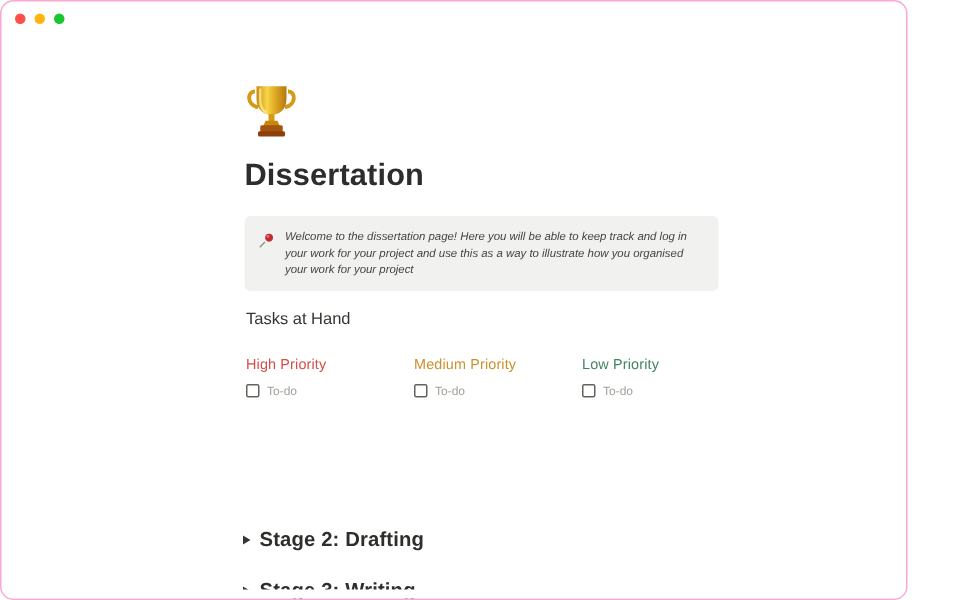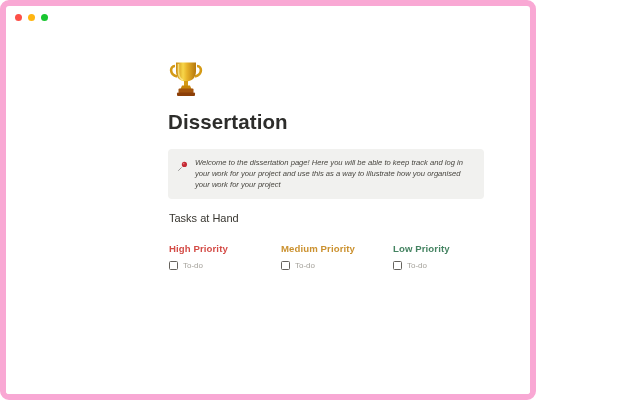--- a/index.html
+++ b/index.html
@@ -3,24 +3,24 @@
 <meta charset="utf-8">
 <style>
   * { margin: 0; padding: 0; box-sizing: border-box; }
   html, body { width: 640px; height: 400px; }
   body {
     font-family: "Liberation Sans", "DejaVu Sans", sans-serif;
     background: #ffffff;
   }
   .window {
     position: relative;
-    width: 536px;
+    width: 605px;
     height: 400px;
     background: #ffffff;
-    border: 6px solid #f9a8d4;
+    border: 1px solid #f9a8d4;
     border-radius: 9px;
     overflow: hidden;
   }
   
   .traffic-lights { position: absolute; top: 8px; left: 9px; display: flex; gap: 6px; }
   .tl { width: 7px; height: 7px; border-radius: 50%; cursor: default; }
   .tl-red { background: #fd5048; }
   .tl-yellow { background: #ffb511; }
   .tl-green { background: #19c630; }
 
@@ -43,21 +43,21 @@
   }
   .tasks-heading {
     position: absolute; left: 163px; top: 206px;
     font-size: 11px; font-weight: normal; color: #37352f; text-align: center;
   }
   .columns {
     position: absolute; left: 163px; top: 237px; width: 315px;
     display: flex; gap: 21px;
   }
   .column { flex: 1 1 0; }
-  .col-header { font-size: 9.6px; font-weight: bold; letter-spacing: 0.1px; }
+  .col-header { font-size: 9.6px; font-weight: normal; letter-spacing: 0.1px; }
   .col-red .col-header { color: #d44c47; }
   .col-yellow .col-header { color: #cb912f; }
   .col-green .col-header { color: #448361; }
   .todo-row { display: flex; align-items: center; gap: 5px; margin-top: 7px; }
   .todo-checkbox {
     width: 9px; height: 9px; border: 1.3px solid #65625d; border-radius: 1.5px;
     background: #ffffff; flex: 0 0 auto; cursor: pointer;
   }
   .todo-label { font-size: 8px; color: #a5a29b; }
 
@@ -149,20 +149,24 @@
     <div class="column col-green">
       <div class="col-header">Low Priority</div>
       <div class="todo-row">
         <div class="todo-checkbox"></div>
         <div class="todo-label">To-do</div>
       </div>
     </div>
   </div>
 
 
+  <div class="stage-row stage-2">
+    <div class="toggle-triangle"></div>
+    <div class="stage-label">Stage 2: Drafting</div>
+  </div>
 
   <div class="stage-row stage-3">
     <div class="toggle-triangle"></div>
     <div class="stage-label">Stage 3: Writing</div>
   </div>
 
   <div class="bottom-mask"></div>
 
 </div>
 

